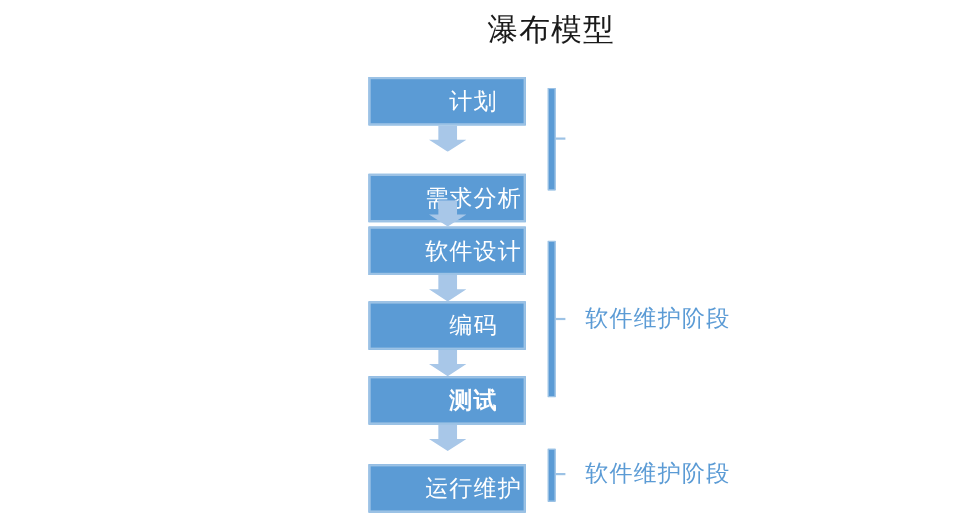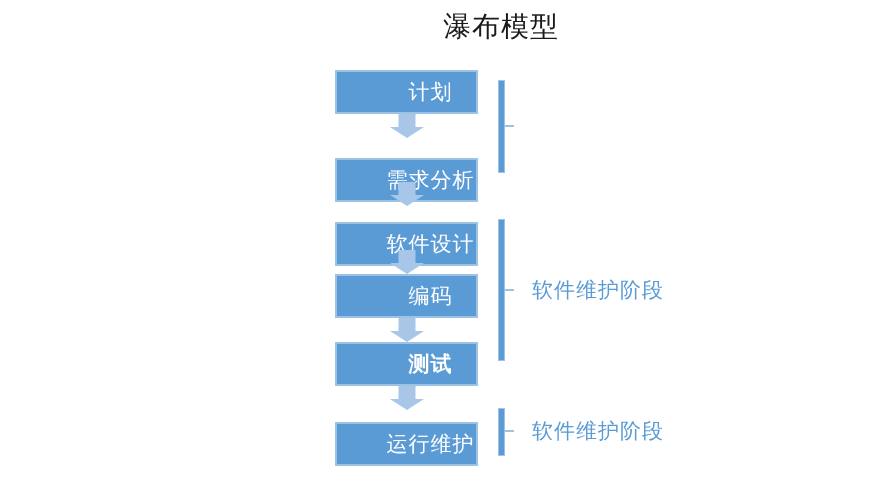--- a/index.html
+++ b/index.html
@@ -32,21 +32,21 @@
     display: flex;
     align-items: center;
     justify-content: center;
     color: #ffffff;
     font-size: 21px;
     letter-spacing: 1px;
     padding-left: 48px;
   }
   .box-1 { top: 70px; }
   .box-2 { top: 138px; margin-top: 20px; }
-  .box-3 { top: 222px; }
+  .box-3 { top: 206px; }
   .box-4 { top: 274px; }
   .box-5 { top: 342px; font-weight: bold; }
   .box-6 { top: 422px; }
   .arrow {
     position: absolute;
     left: 390px;
     width: 34px;
     height: 24px;
   }
   .arrow-1 { top: 114px; }

